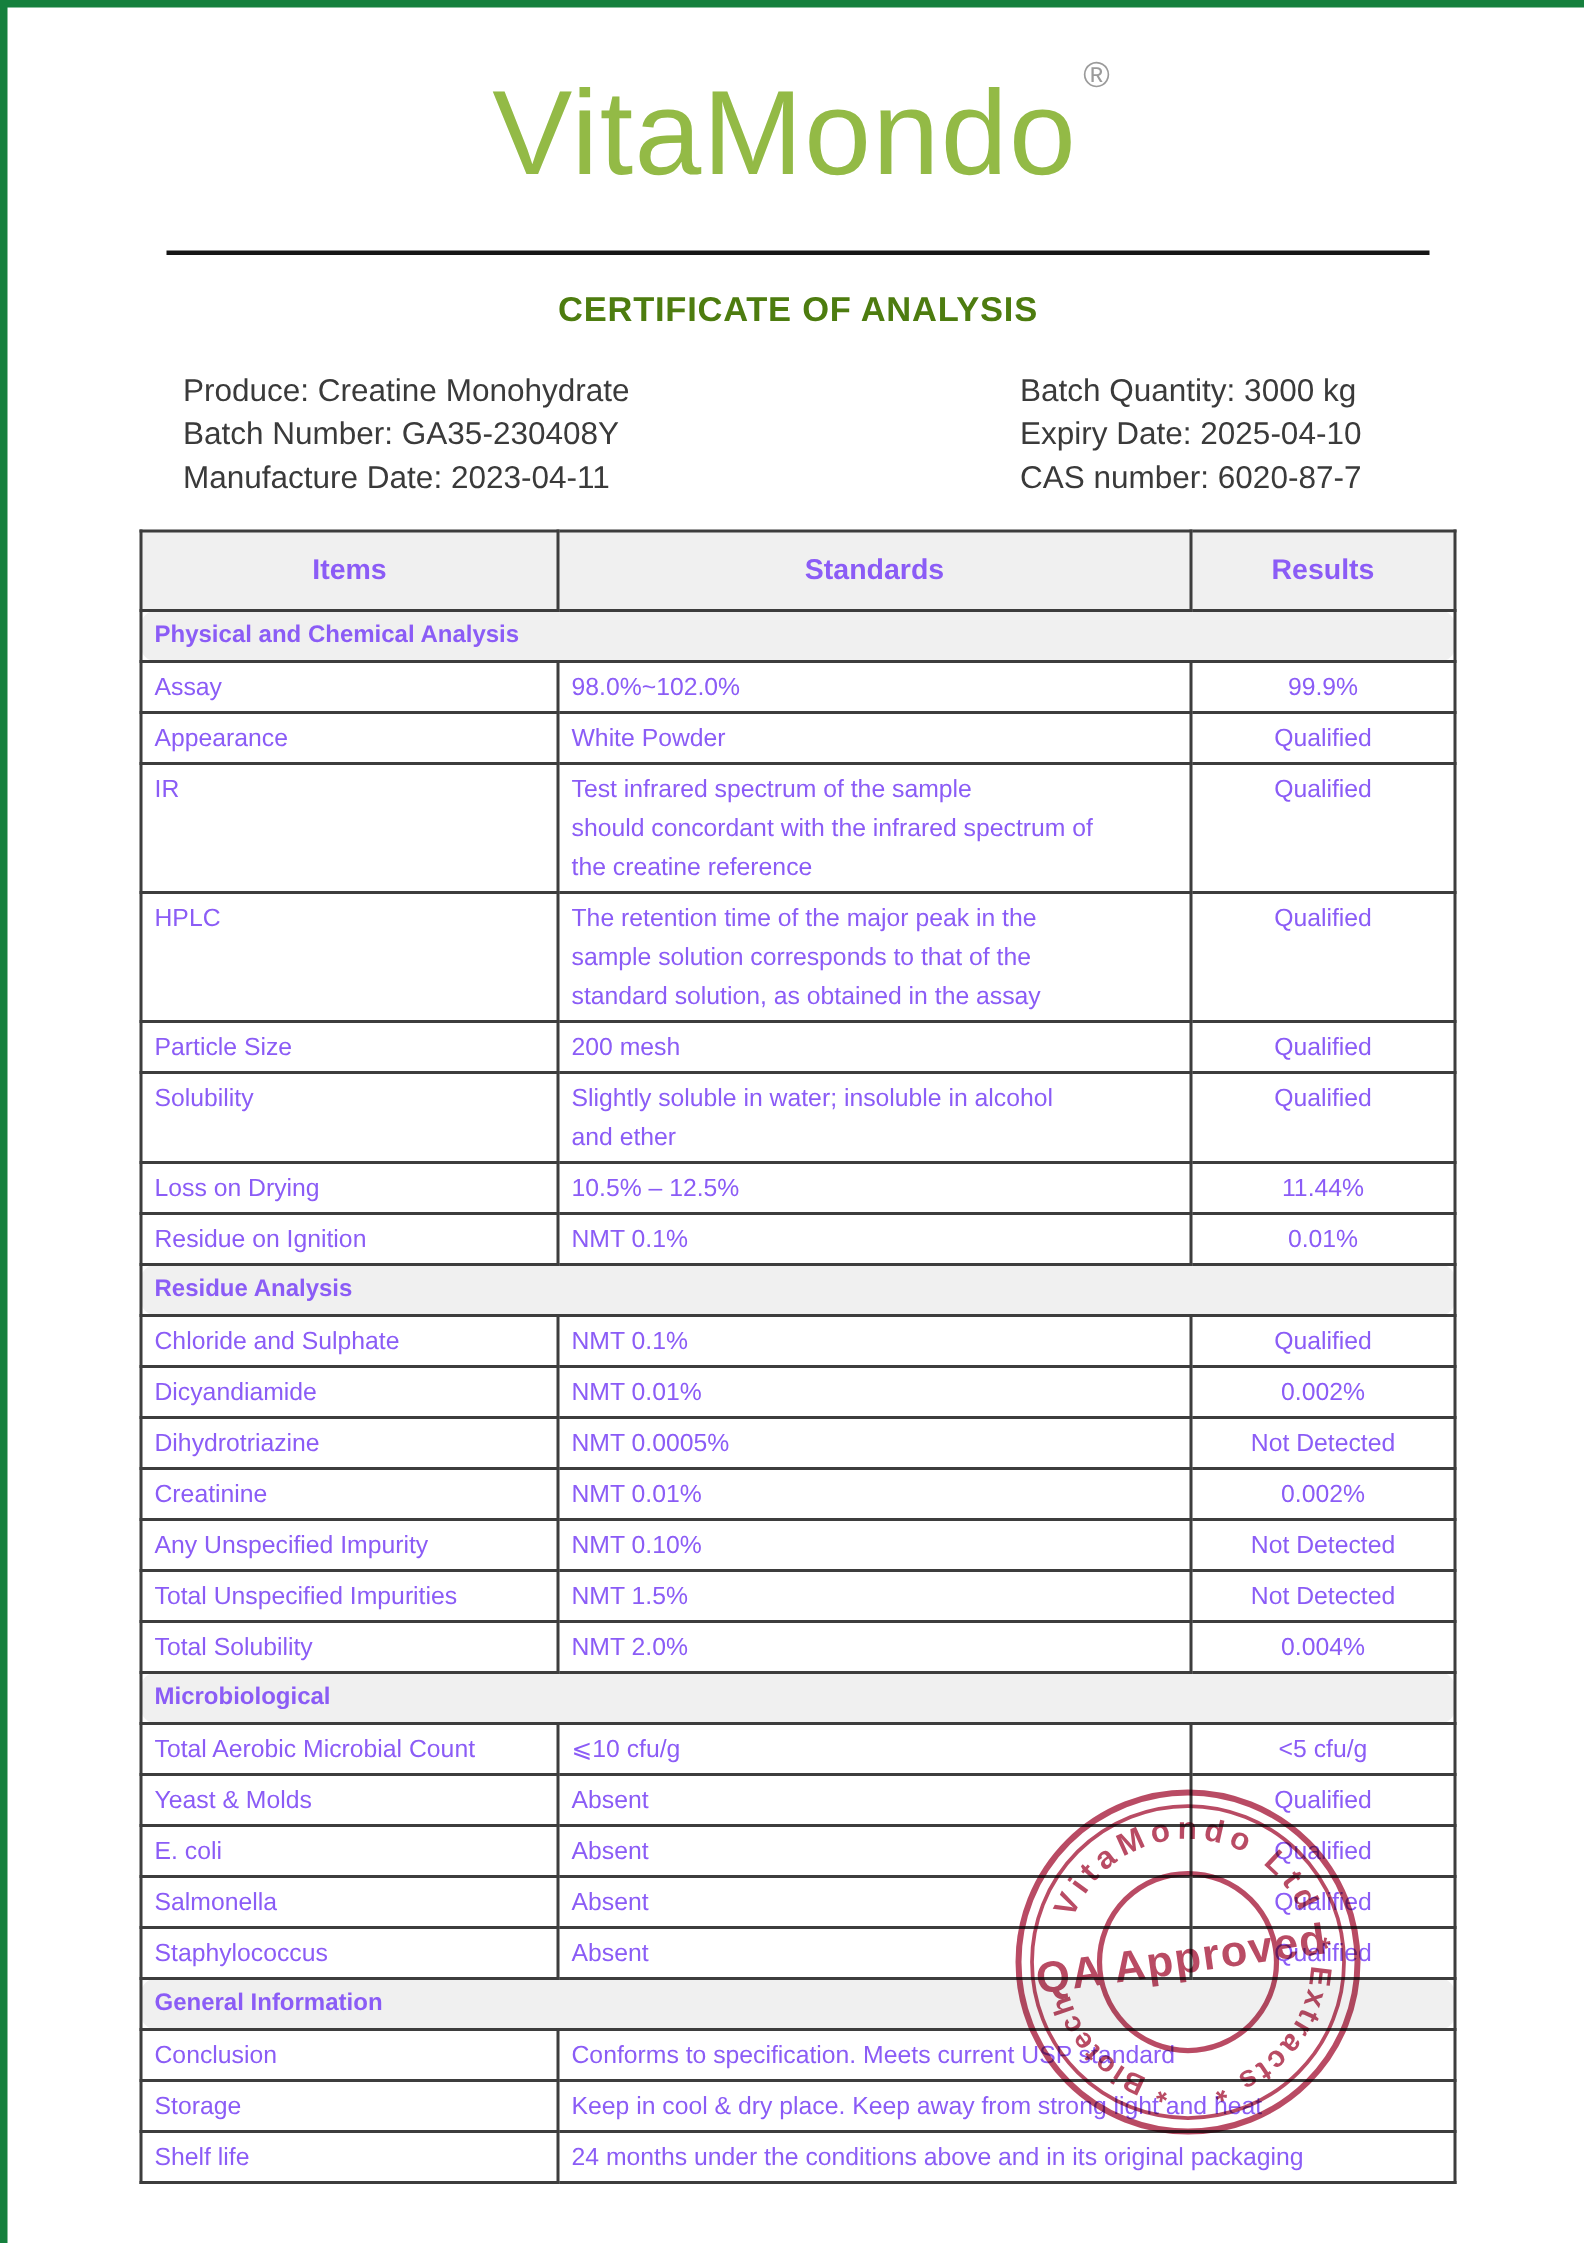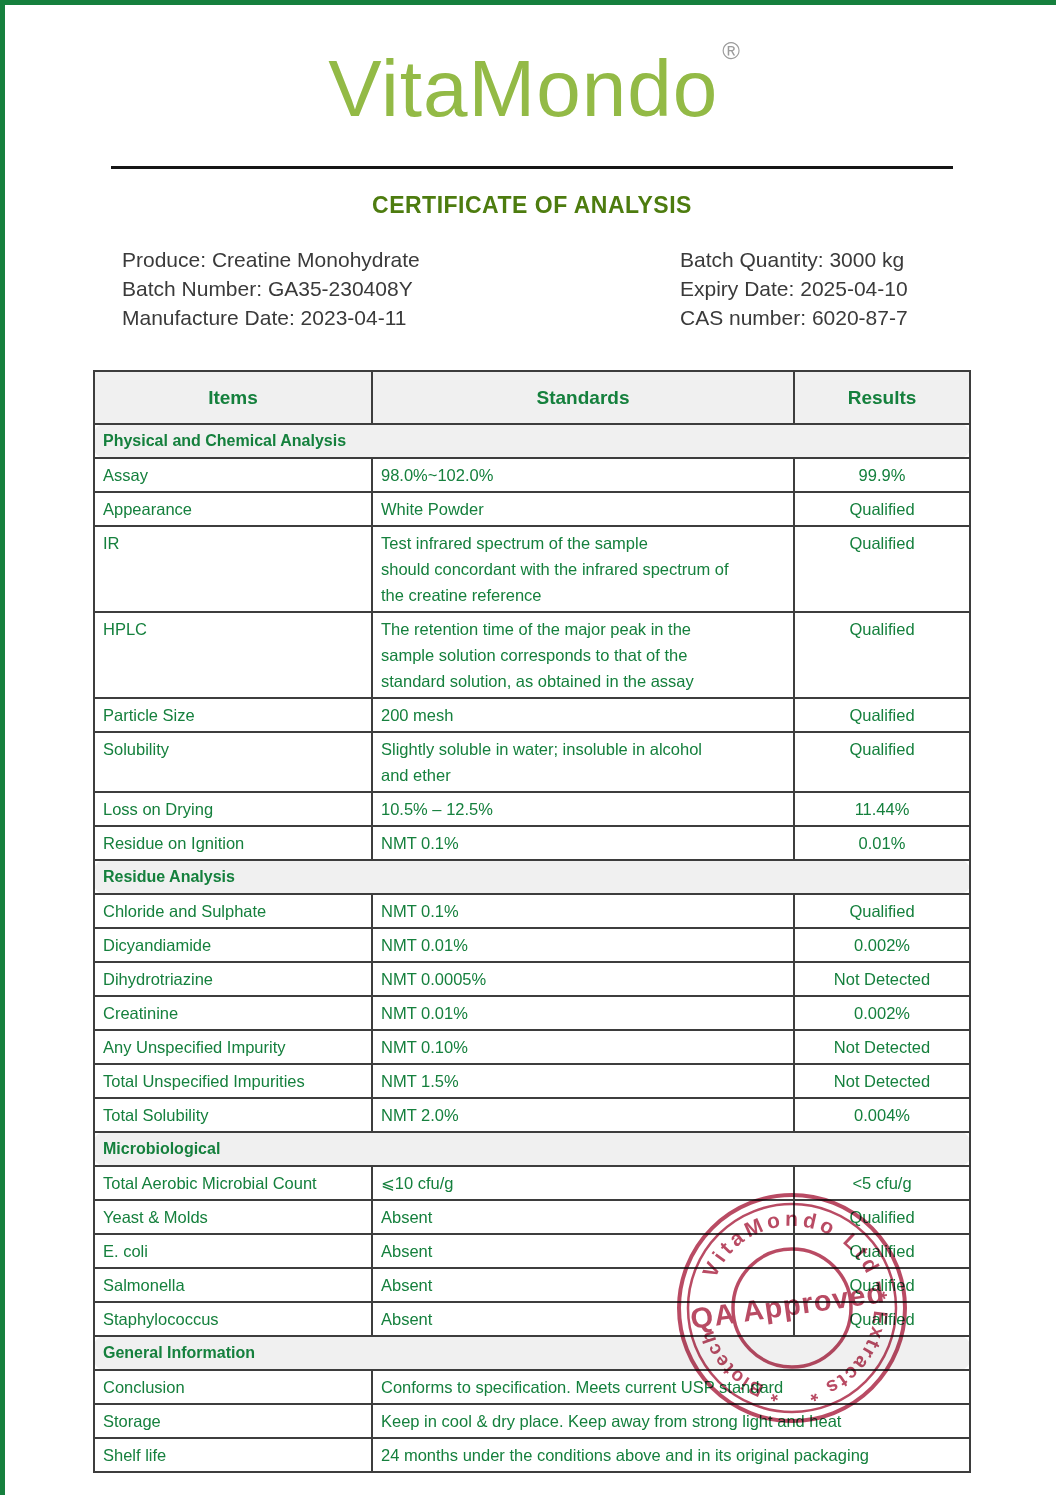--- a/index.html
+++ b/index.html
@@ -45,24 +45,24 @@
     display:flex;
     margin:26px 0 0 117px;
     font-size:21px;
     line-height:29px;
   }
   .info-col-left{width:520px;}
   .info-col-right{flex:1;margin-left:38px;}
   
   table.coa{
     width:878px;
-    margin:38px 0 0 88px;
+    margin:20px 0 0 88px;
     border-collapse:collapse;
     font-size:16.5px;
-    color:#15803d;
+    color:#8b5cf6;
   }
   table.coa th, table.coa td{border:2px solid #3d3d3d;}
   table.coa th{
     height:49px;
     background:#f0f0f0;
     font-size:19px;
     font-weight:bold;
     text-align:center;
   }
   td.section{

